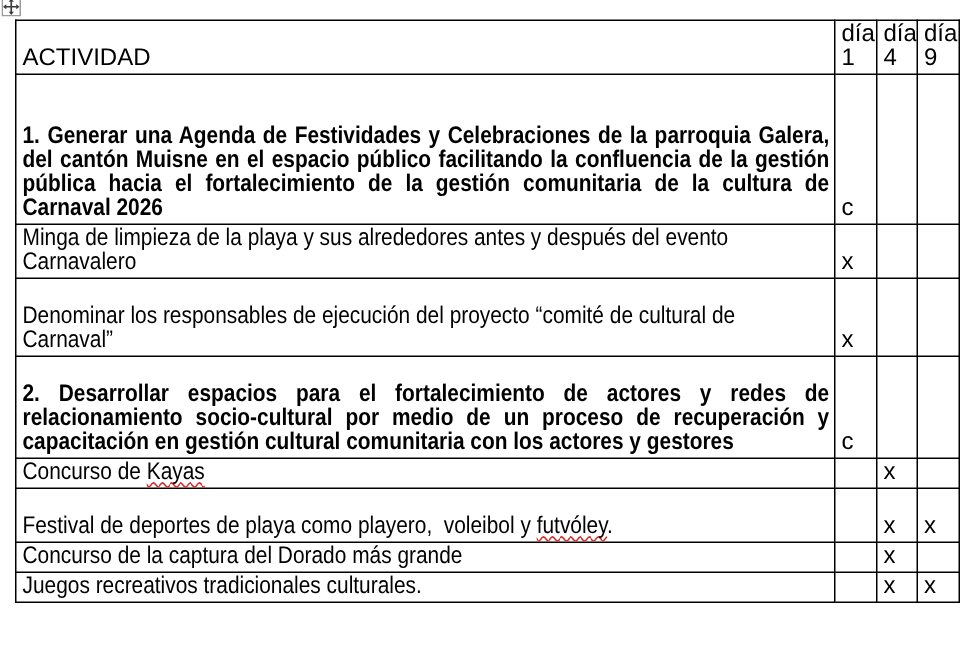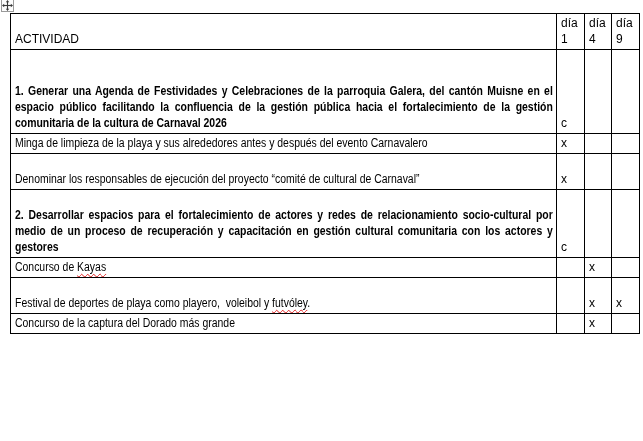--- a/index.html
+++ b/index.html
@@ -17,21 +17,21 @@
     cursor: move;
   }
   table.grid {
     position: absolute; left: 10px; top: 13px;
     width: 629px;
     border-collapse: collapse;
     table-layout: fixed;
   }
   table.grid td {
     border: 1px solid #000000;
-    font-size: 12px;
+    font-size: 16px;
     line-height: 16px;
     vertical-align: bottom;
     padding: 1px 3px 2px 4px;
     overflow: hidden;
   }
   td.h-activity { vertical-align: bottom; }
   td.h-day { vertical-align: top; padding: 0 2px 1px 4px; }
   td.c-activity .cell-text {
     margin: 0;
     white-space: pre-wrap;
@@ -134,14 +134,22 @@
     <td class="c-day">x</td>
   </tr>
       <tr>
     <td class="c-activity">
       <div class="cell-text"><span>Concurso de la captura del Dorado más grande</span></div>
     </td>
     <td class="c-day"></td>
     <td class="c-day">x</td>
     <td class="c-day"></td>
   </tr>
+      <tr>
+    <td class="c-activity">
+      <div class="cell-text"><span>Juegos recreativos tradicionales culturales.</span></div>
+    </td>
+    <td class="c-day"></td>
+    <td class="c-day">x</td>
+    <td class="c-day">x</td>
+  </tr>
     </tbody>
 </table>
 
 </body></html>

